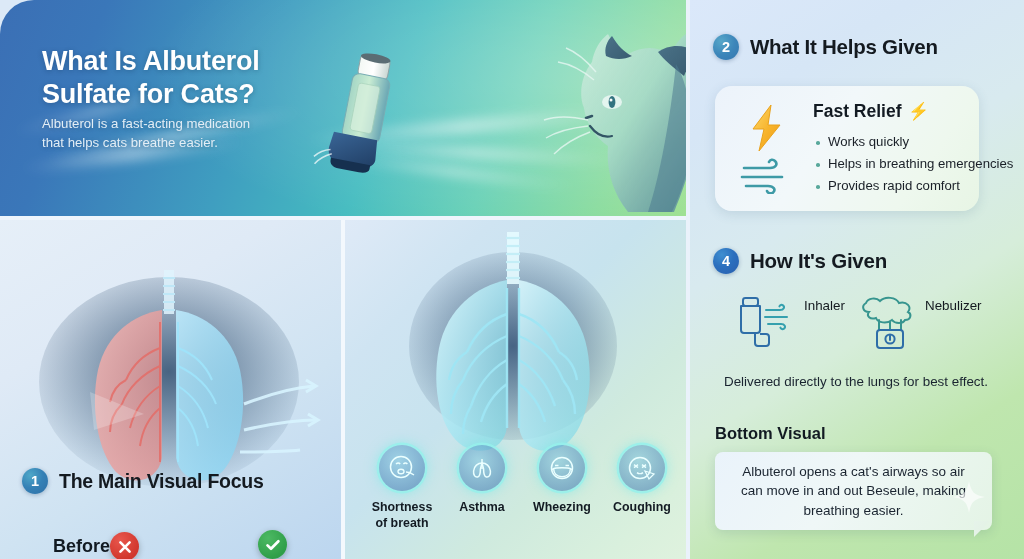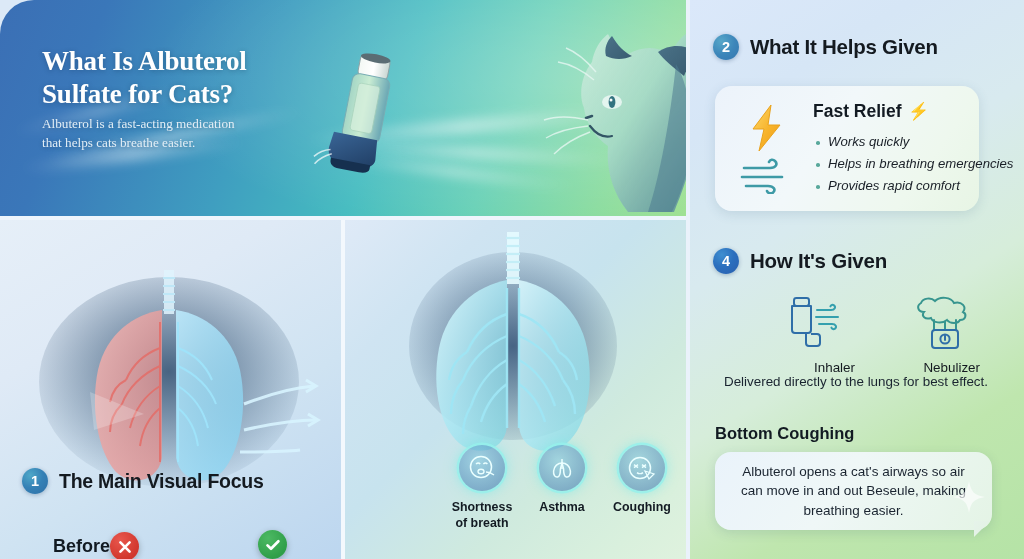--- a/index.html
+++ b/index.html
@@ -15,21 +15,20 @@
   }
 
   
   .hero{
     position:absolute;left:0;top:0;width:686px;height:216px;
     background:
       radial-gradient(120% 150% at 88% 35%, rgba(255,255,255,.30) 0%, rgba(255,255,255,0) 55%),
       linear-gradient(112deg,#3b6fb5 0%,#3a77b9 14%,#3f9ec0 38%,#45bcc0 56%,#63cfb4 72%,#84da9a 88%,#9adf8c 100%);
     border-top-left-radius:34px;
     overflow:hidden;
-    font-family:Liberation Serif, serif;
   }
   .hero-text{position:absolute;left:42px;top:45px;width:300px;z-index:6;}
   .hero-title{
     color:#ffffff;font-size:27px;font-weight:bold;line-height:1.22;
     letter-spacing:-.2px;text-shadow:0 1px 5px rgba(18,48,80,.35);
     margin:0;
   }
   .hero-sub{
     margin:4px 0 0 0;color:#e3eef6;font-size:13.2px;line-height:1.42;
     text-shadow:0 1px 4px rgba(18,48,80,.28);
@@ -124,42 +123,42 @@
     border-radius:17px;
     background:linear-gradient(125deg,#ecf3fb 0%,#f2f8fa 42%,#eef8ee 76%,#e7f5e4 100%);
     box-shadow:0 3px 12px rgba(55,95,120,.15);
   }
   .card-title{
     position:absolute;left:98px;top:15px;color:#121a22;font-size:17.5px;font-weight:bold;
     display:flex;align-items:center;gap:7px;white-space:nowrap;
   }
   .bolt-ico{position:absolute;left:32px;top:18px;width:38px;height:48px;}
   .wind-ico{position:absolute;left:25px;top:70px;width:58px;height:38px;}
-  .bullets{position:absolute;left:100px;top:45px;margin:0;padding:0;list-style:none;font-style:italic;}
+  .bullets{position:absolute;left:100px;top:45px;margin:0;padding:0;list-style:none;}
   .bullets li{
     color:#1a2028;font-size:13.2px;line-height:1.67;white-space:nowrap;
     padding-left:13px;position:relative;
   }
   .bullets li:before{
     content:"";position:absolute;left:1px;top:10px;width:3.6px;height:3.6px;
     border-radius:50%;background:#59a89b;
   }
 
   .dev-row{position:absolute;left:40px;top:292px;width:250px;display:flex;}
-  .dev{width:125px;display:flex;flex-direction:column;align-items:flex-end;}
+  .dev{width:125px;display:flex;flex-direction:row;align-items:flex-start;}
   .dev-ico{height:62px;display:flex;align-items:flex-end;justify-content:center;}
   .dev-label{margin-top:6px;color:#141a20;font-size:13.4px;}
   .dev-note{
     position:absolute;left:34px;top:372px;width:266px;text-align:left;
     color:#1a2430;font-size:13.4px;line-height:1.42;
   }
 
   .bottom-h{position:absolute;left:25px;top:424px;color:#121a22;font-size:16.5px;font-weight:bold;}
   .bubble{
-    position:absolute;left:25px;top:452px;width:277px;height:78px;border-radius:16px;
+    position:absolute;left:25px;top:452px;width:277px;height:78px;border-radius:8px;
     background:linear-gradient(125deg,#eaf3fb 0%,#eff7f7 45%,#e4f4e5 100%);
     box-shadow:0 3px 11px rgba(55,95,120,.16);
     display:flex;align-items:center;justify-content:center;
   }
   .bubble p{
     margin:0;text-align:center;color:#1a2430;font-size:13.5px;line-height:1.45;
     padding:0 16px;
   }
   .bubble-tail{
     position:absolute;left:284px;top:521px;width:16px;height:16px;
@@ -401,20 +400,33 @@
     <div class="sym">
       <div class="sym-disc">
         <svg width="28" height="28" viewBox="0 0 28 28">
           <path d="M14 5 L14 15" stroke="#eaffff" stroke-width="1.5"></path>
           <path d="M14 9 C10 9 6 12 5.6 17 C5.2 21 7 23.5 9.6 23 C12 22.5 12.4 19 12.4 15 Z" fill="none" stroke="#eaffff" stroke-width="1.5"></path>
           <path d="M14 9 C18 9 22 12 22.4 17 C22.8 21 21 23.5 18.4 23 C16 22.5 15.6 19 15.6 15 Z" fill="none" stroke="#eaffff" stroke-width="1.5"></path>
         </svg>
       </div>
       <div class="sym-label">
         <span>Asthma</span>
+      </div>
+    </div>
+    <div class="sym">
+      <div class="sym-disc">
+        <svg width="28" height="28" viewBox="0 0 28 28">
+          <circle cx="14" cy="14" r="10.5" fill="none" stroke="#eaffff" stroke-width="1.5"></circle>
+          <path d="M7 11.5 L10.5 11.5 M17.5 11.5 L21 11.5" stroke="#eaffff" stroke-width="1.5"></path>
+          <path d="M5.6 14.6 C8 13.4 20 13.4 22.4 14.6 C22.4 19.6 19 22.8 14 22.8 C9 22.8 5.6 19.6 5.6 14.6 Z" fill="none" stroke="#eaffff" stroke-width="1.5"></path>
+          <path d="M4 15.6 L5.8 14.4 M24 15.6 L22.2 14.4" stroke="#eaffff" stroke-width="1.3"></path>
+        </svg>
+      </div>
+      <div class="sym-label">
+        <span>Wheezing</span>
       </div>
     </div>
     <div class="sym">
       <div class="sym-disc">
         <svg width="30" height="28" viewBox="0 0 30 28">
           <circle cx="13" cy="14" r="10.5" fill="none" stroke="#eaffff" stroke-width="1.5"></circle>
           <path d="M7 10.6 L11 13.6 M11 10.6 L7 13.6" stroke="#eaffff" stroke-width="1.4"></path>
           <path d="M15 10.6 L19 13.6 M19 10.6 L15 13.6" stroke="#eaffff" stroke-width="1.4"></path>
           <path d="M10 18.6 C11.6 20 14.4 20 16 18.6" stroke="#eaffff" stroke-width="1.4" fill="none"></path>
           <path d="M18 17 L27 20 L22 25 Z" fill="none" stroke="#eaffff" stroke-width="1.3"></path>
@@ -496,21 +508,21 @@
               <path d="M35 39.6 L35 44" stroke="#2f6ea8"></path>
             </g>
           </svg>
         </div>
         <div class="dev-label">Nebulizer</div>
       </div>
     </div>
 
     <div class="dev-note">Delivered directly to the lungs for best effect.</div>
 
-    <div class="bottom-h">Bottom Coughing</div>
+    <div class="bottom-h">Bottom Visual</div>
 
     <div class="bubble">
       <p>Albuterol opens a cat's airways so air can move in and out Beseule, making breathing easier.</p>
     </div>
     <div class="bubble-tail"></div>
     <svg class="sparkle" viewBox="0 0 34 34">
       <path d="M17 1 C19 12 22 15 33 17 C22 19 19 22 17 33 C15 22 12 19 1 17 C12 15 15 12 17 1 Z" fill="#ffffff" opacity=".75"></path>
     </svg>
   </div>
 

